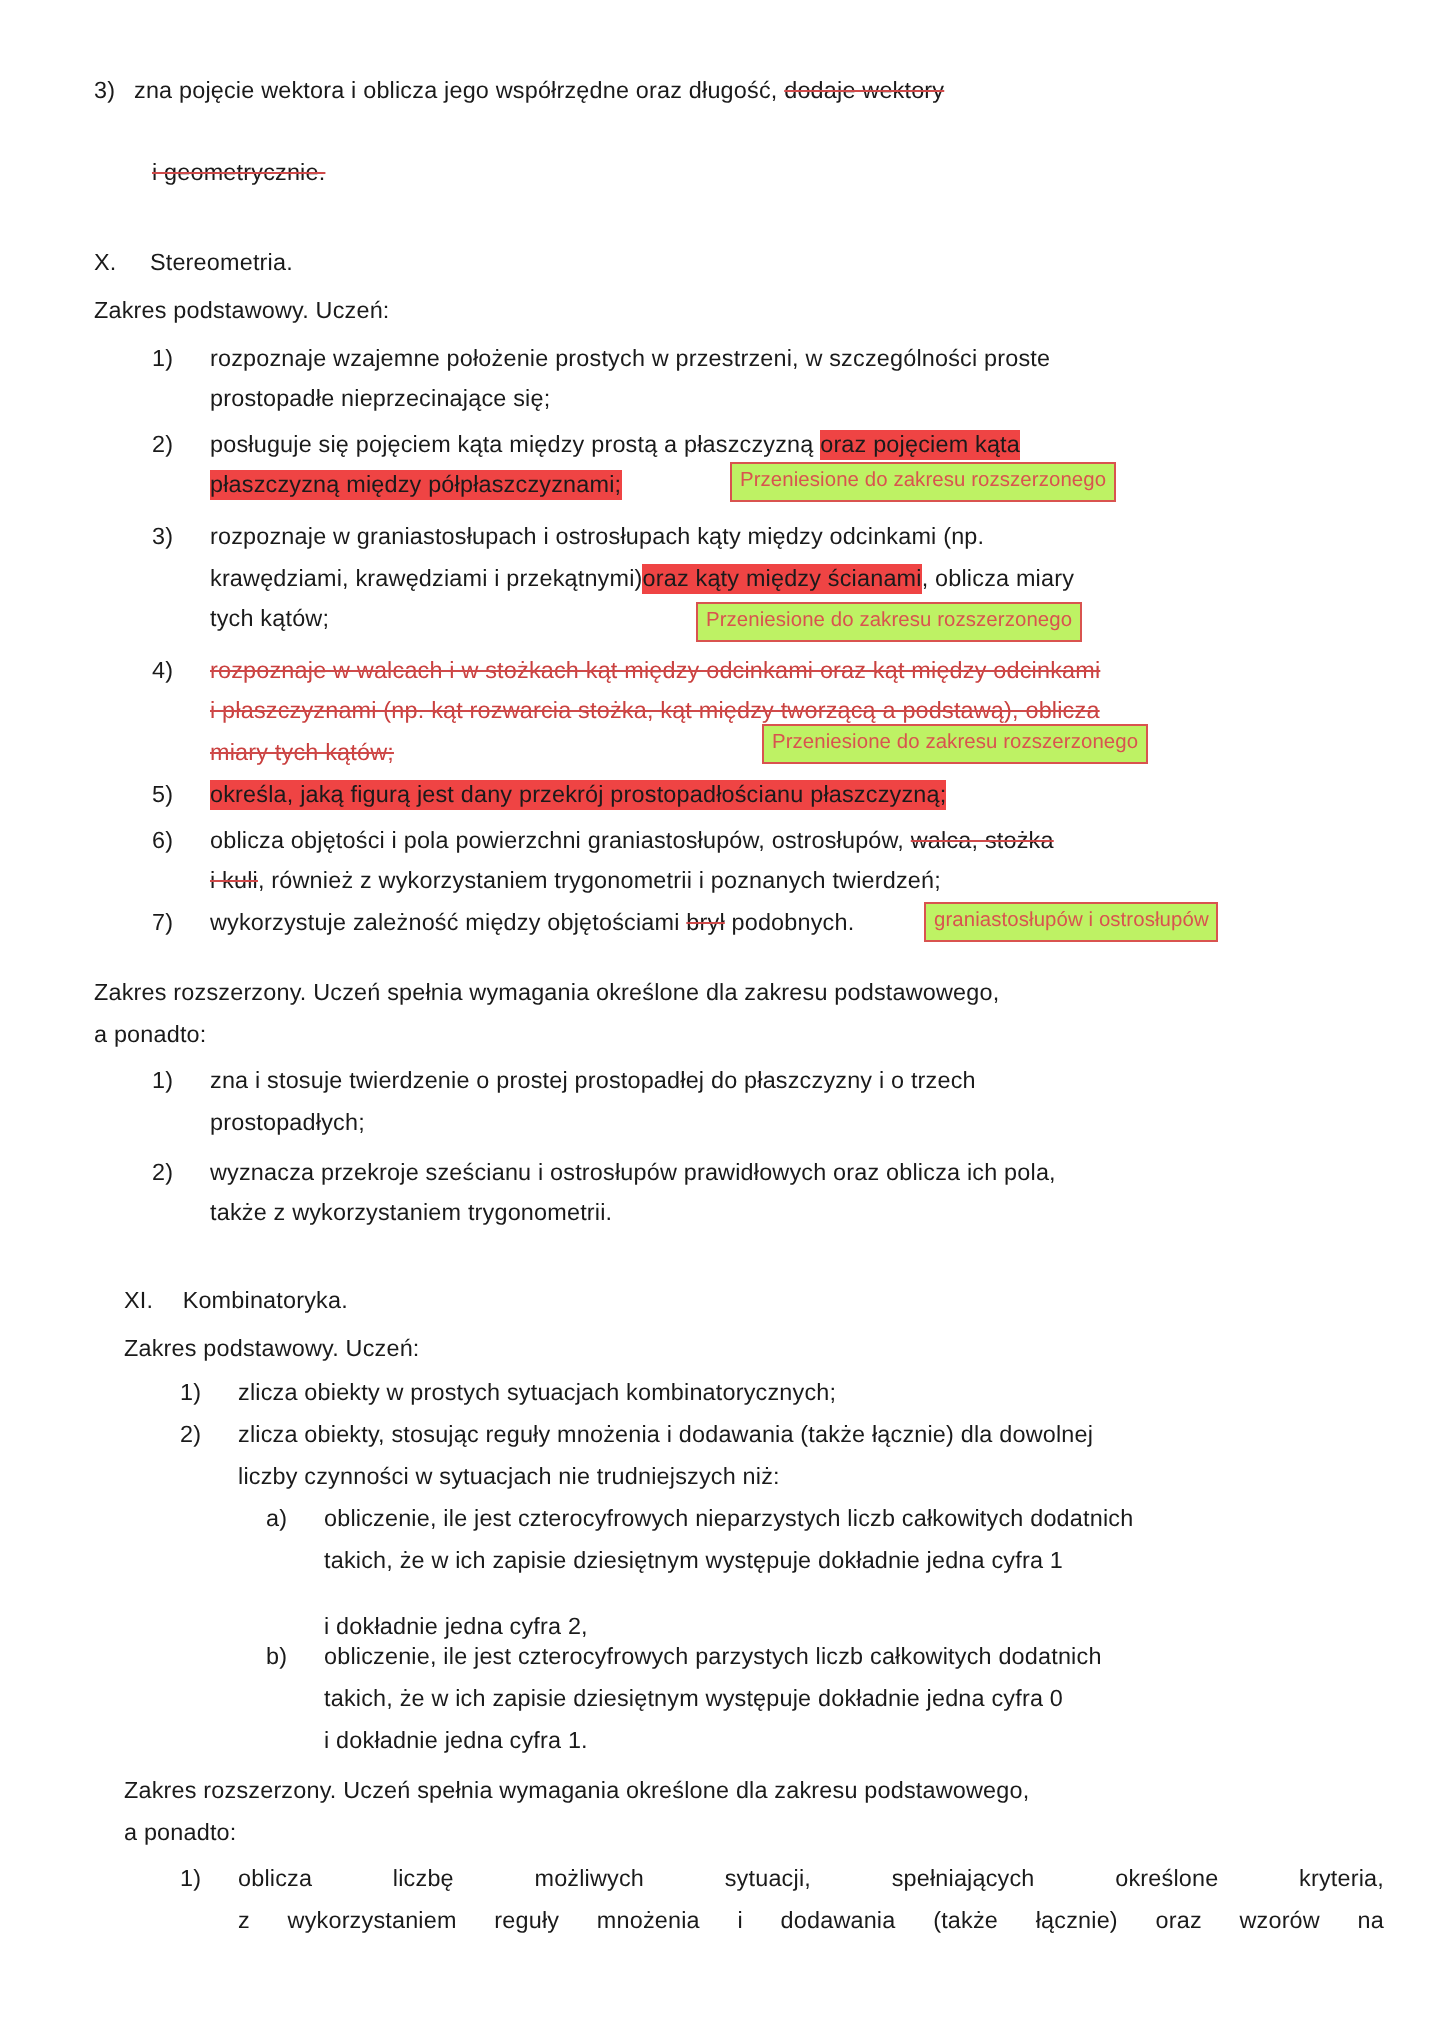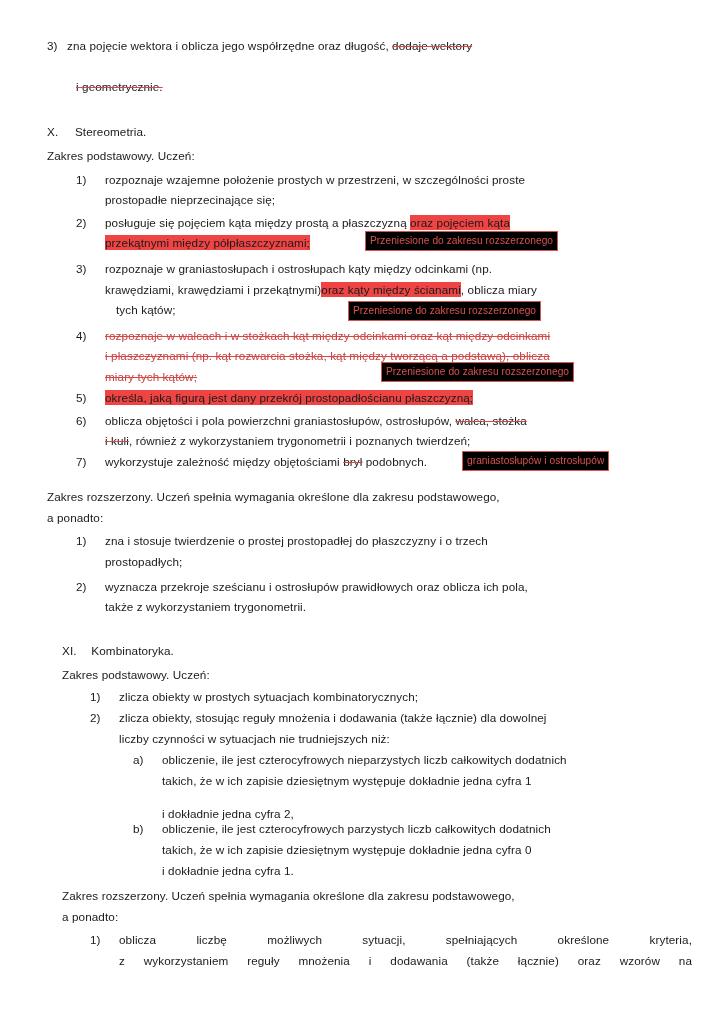--- a/index.html
+++ b/index.html
@@ -74,21 +74,21 @@
     text-decoration-color: #d04a4a;
     -webkit-text-decoration-color: #d04a4a;
     text-decoration-thickness: 1.3px;
   }
 
   
   .anno {
     position: absolute;
     border: 1.2px solid #d9534f;
     color: #d9534f;
-    background: #000000;
+    background: #bef264;
     font-size: 10.2px;
     line-height: 13px;
     padding: 2px 4px 2.5px 4px;
     white-space: nowrap;
     letter-spacing: 0.05px;
     font-family: "Liberation Sans", sans-serif;
   }
 </style>
 </head>
 <body>
@@ -118,32 +118,32 @@
   <div class="block" style="left:105px; top:190px;">prostopadłe nieprzecinające się;</div>
 
   <div class="block li" style="left:76px; top:213px; width:616px;">
     <span class="mk">2)</span>
     <span class="tx just" style="display:block;">
       <span>posługuje się pojęciem kąta między prostą a płaszczyzną</span>
       <span class="hl">oraz pojęciem kąta</span>
     </span>
   </div>
   <div class="block" style="left:105px; top:233px;">
-    <span class="hl">przekątnymi między półpłaszczyznami;</span>
+    <span class="hl">płaszczyzną między półpłaszczyznami;</span>
   </div>
   <div class="anno" style="left:365px; top:231px;">Przeniesione do zakresu rozszerzonego</div>
 
   <div class="block li" style="left:76px; top:259px; width:616px;">
     <span class="mk">3)</span>
     <span class="tx just">rozpoznaje w graniastosłupach i ostrosłupach kąty między odcinkami (np.</span>
   </div>
   <div class="block" style="left:105px; top:280px; width:587px;">
     <span>krawędziami, krawędziami i przekątnymi)</span><span class="hl">oraz kąty między ścianami</span><span>, oblicza miary</span>
   </div>
-  <div class="block" style="left:116px; top:300px;">tych kątów;</div>
+  <div class="block" style="left:105px; top:300px;">tych kątów;</div>
   <div class="anno" style="left:348px; top:301px;">Przeniesione do zakresu rozszerzonego</div>
 
   <div class="block li" style="left:76px; top:326px; width:616px;">
     <span class="mk">4)</span>
     <span class="tx just red-strike-red">rozpoznaje w walcach i w stożkach kąt między odcinkami oraz kąt między odcinkami</span>
   </div>
   <div class="block just red-strike-red" style="left:105px; top:346px; width:587px;">i płaszczyznami (np. kąt rozwarcia stożka, kąt między tworzącą a podstawą), oblicza</div>
   <div class="block red-strike-red" style="left:105px; top:367px;">miary tych kątów;</div>
   <div class="anno" style="left:381px; top:362px;">Przeniesione do zakresu rozszerzonego</div>
 

